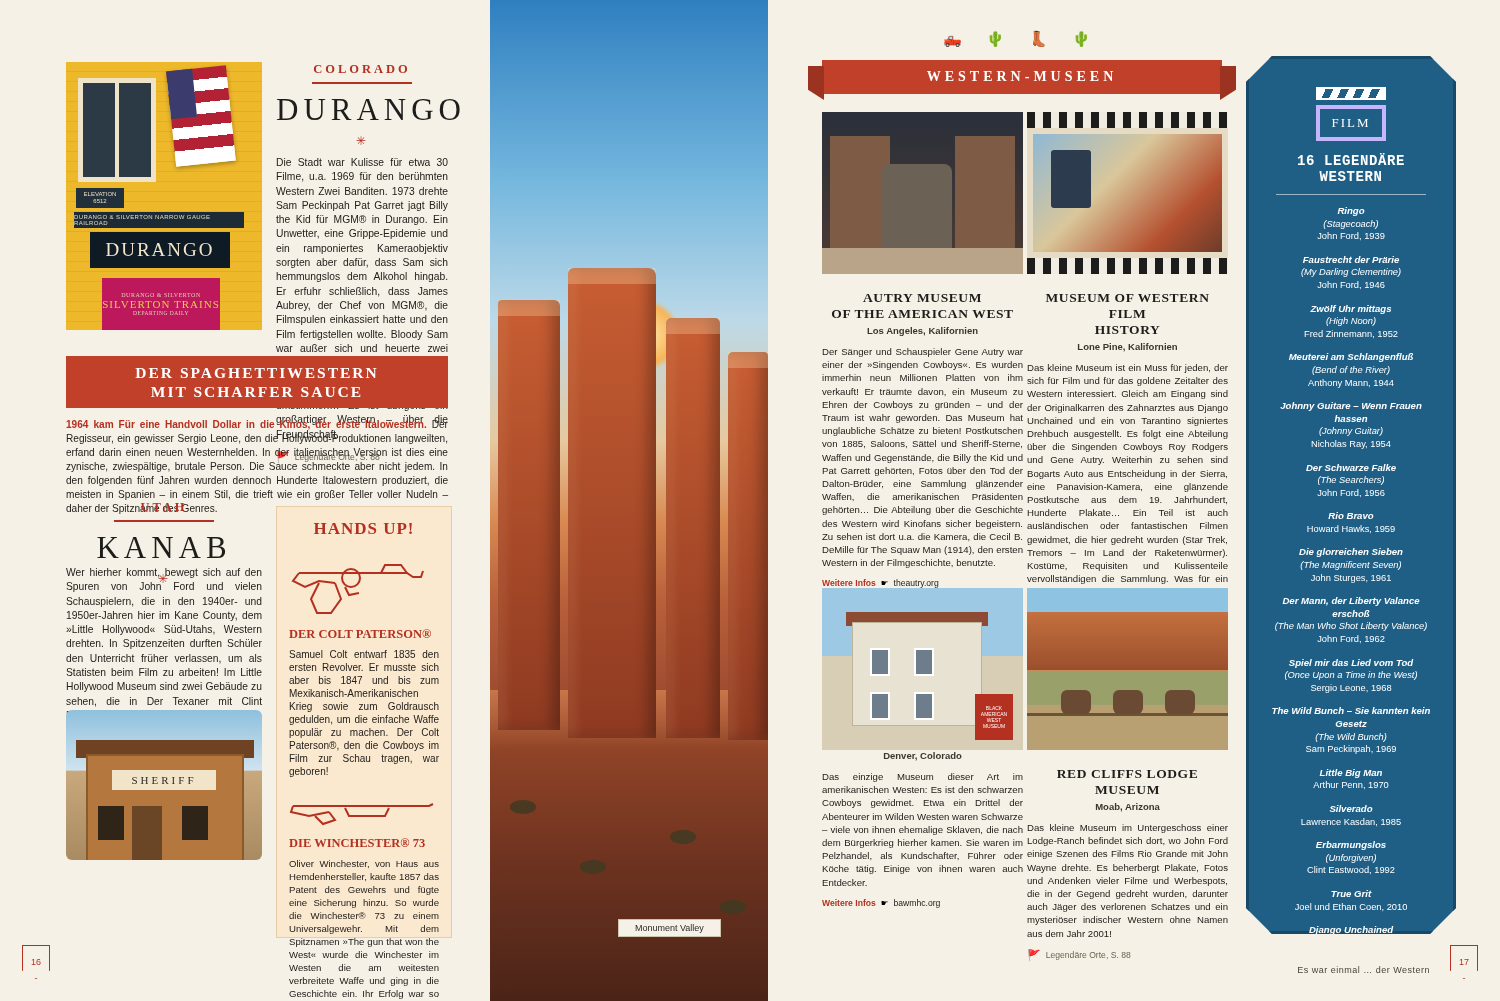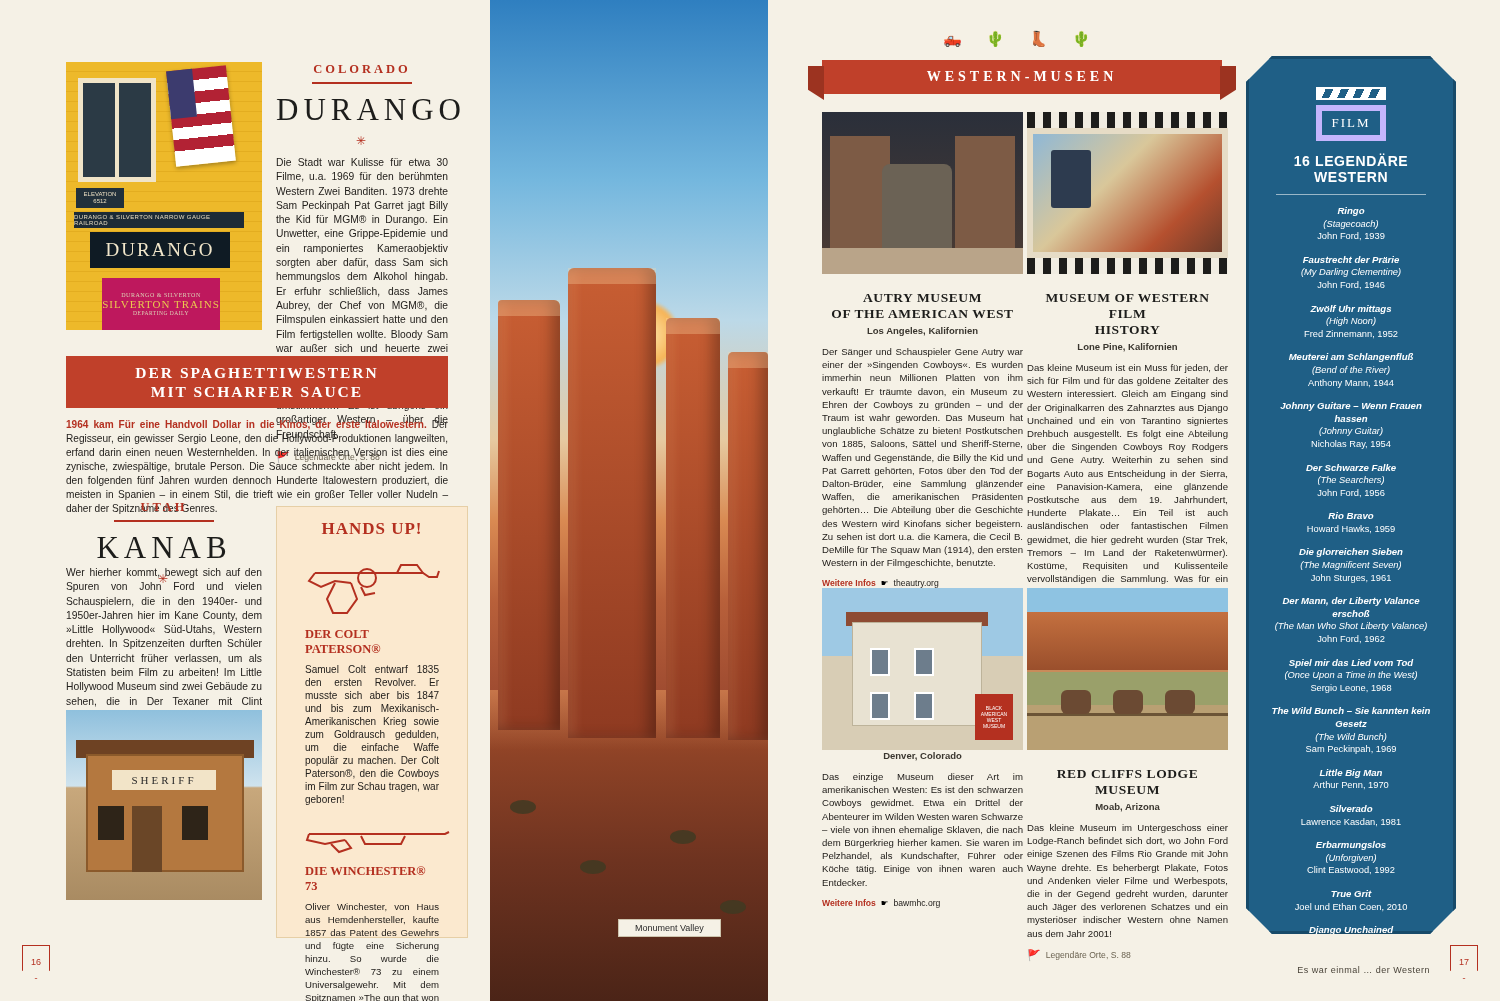--- a/index.html
+++ b/index.html
@@ -115,38 +115,39 @@
     background:#c0402a; color:#fff; display:flex; align-items:center; justify-content:center;
     text-align:center; font-family:"Liberation Serif", serif; font-size:15.5px;
     letter-spacing:2px; line-height:19px; font-weight:bold;
     clip-path:polygon(0 0,100% 0,100% 100%,0 100%);
   }
   .banner-red:before, .banner-red:after{
     content:""; position:absolute; top:0; width:0; height:0;
   }
 
   .hands-box {
-    position:absolute; left:276px; top:506px; width:192px; height:432px;
+    position:absolute; left:276px; top:506px; width:176px; height:432px;
     background:#fbe9cf; border:1px solid #e6cfa6;
-    padding:12px 28px;
+    padding:12px 12px;
   }
   .hands-title {
     font-family:"Liberation Serif", serif; font-size:17px; color:#b43020;
     text-align:center; letter-spacing:1px; font-weight:bold;
   }
   .sub-red {
     font-family:"Liberation Serif", serif; font-size:12.5px; color:#b43020;
     font-weight:bold; margin:10px 0 6px;
   }
   .gun { width:150px; height:70px; margin:8px auto 4px; position:relative; }
   .rifle { width:150px; height:34px; margin:14px auto 4px; position:relative;}
   .kanab-photo {
-    position:absolute; left:66px; top:710px; width:196px; height:190px;
+    position:absolute; left:66px; top:710px; width:196px; height:150px;
     background:linear-gradient(#8fc0dd,#cfe3ee 40%, #c8a87c 41%, #a98b62);
     overflow:hidden;
+    border-radius:6px;
   }
   .kb-building { position:absolute; left:20px; top:44px; width:158px; height:118px; background:#b4783f; border:2px solid #8b5a2b;}
   .kb-roof { position:absolute; left:10px; top:30px; width:178px; height:18px; background:#6e4223; }
   .kb-sign { position:absolute; left:46px; top:60px; width:104px; height:20px; background:#f2e4c8; color:#2b2b2b; font-size:11px; letter-spacing:3px; display:flex; align-items:center; justify-content:center; font-family:"Liberation Serif",serif;}
   .kb-door { position:absolute; left:66px; top:96px; width:30px; height:66px; background:#6a4627;}
   .kb-win { position:absolute; top:96px; width:26px; height:34px; background:#2e2418;}
 
   .folio-left {
     position:absolute; left:22px; bottom:22px; width:28px; height:34px;
     border:1.5px solid #b43020; color:#b43020; font-size:9px;
@@ -212,24 +213,24 @@
   .film-panel {
     position:absolute; left:1246px; top:56px; width:210px; height:878px;
     background:#1f5f86; color:#fff; border:3px solid #174a69;
     clip-path:polygon(0 26px,26px 0,184px 0,210px 26px,210px 852px,184px 878px,26px 878px,0 852px);
     padding:20px 14px 16px;
     text-align:center;
   }
   .clapper {
     width:70px; height:54px; margin:8px auto 12px; position:relative;
   }
-  .clapper .body2 { position:absolute; bottom:0; left:0; width:70px; height:36px; border:6px solid #c4b5fd; display:flex; align-items:center; justify-content:center; font-family:"Liberation Serif",serif; font-size:13px; letter-spacing:2px;}
+  .clapper .body2 { position:absolute; bottom:0; left:0; width:70px; height:36px; border:4px solid #c4b5fd; display:flex; align-items:center; justify-content:center; font-family:"Liberation Serif",serif; font-size:13px; letter-spacing:2px;}
   .clapper .top2 { position:absolute; top:0; left:0; width:70px; height:13px; border:2px solid #fff; background:repeating-linear-gradient(115deg,#fff 0 7px,#1f5f86 7px 14px); }
   .film-title {
-    font-family:Liberation Sans, sans-serif; font-size:14px; font-weight:bold;
+    font-family:Liberation Mono, monospace; font-size:14px; font-weight:bold;
     letter-spacing:.6px; margin:4px 0 10px;
   }
   .film-title:after { content:""; display:block; width:150px; height:1px; background:rgba(255,255,255,.55); margin:9px auto 0;}
   .film-item { margin-bottom:11px; line-height:12.6px; }
   .film-item .t { font-style:italic; font-size:9.6px; font-weight:bold; }
   .film-item .o { font-style:italic; font-size:9.3px; }
   .film-item .d { font-size:9.3px; }
 
   .footer-right {
     position:absolute; right:70px; bottom:26px; font-size:9px; color:#4a443a;
@@ -525,21 +526,21 @@
       <div class="t">The Wild Bunch – Sie kannten kein Gesetz</div>
       <div class="o">(The Wild Bunch)</div>
       <div class="d">Sam Peckinpah, 1969</div>
     </div>
     <div class="film-item">
       <div class="t">Little Big Man</div>
       <div class="d">Arthur Penn, 1970</div>
     </div>
     <div class="film-item">
       <div class="t">Silverado</div>
-      <div class="d">Lawrence Kasdan, 1981</div>
+      <div class="d">Lawrence Kasdan, 1985</div>
     </div>
     <div class="film-item">
       <div class="t">Erbarmungslos</div>
       <div class="o">(Unforgiven)</div>
       <div class="d">Clint Eastwood, 1992</div>
     </div>
     <div class="film-item">
       <div class="t">True Grit</div>
       <div class="d">Joel und Ethan Coen, 2010</div>
     </div>

